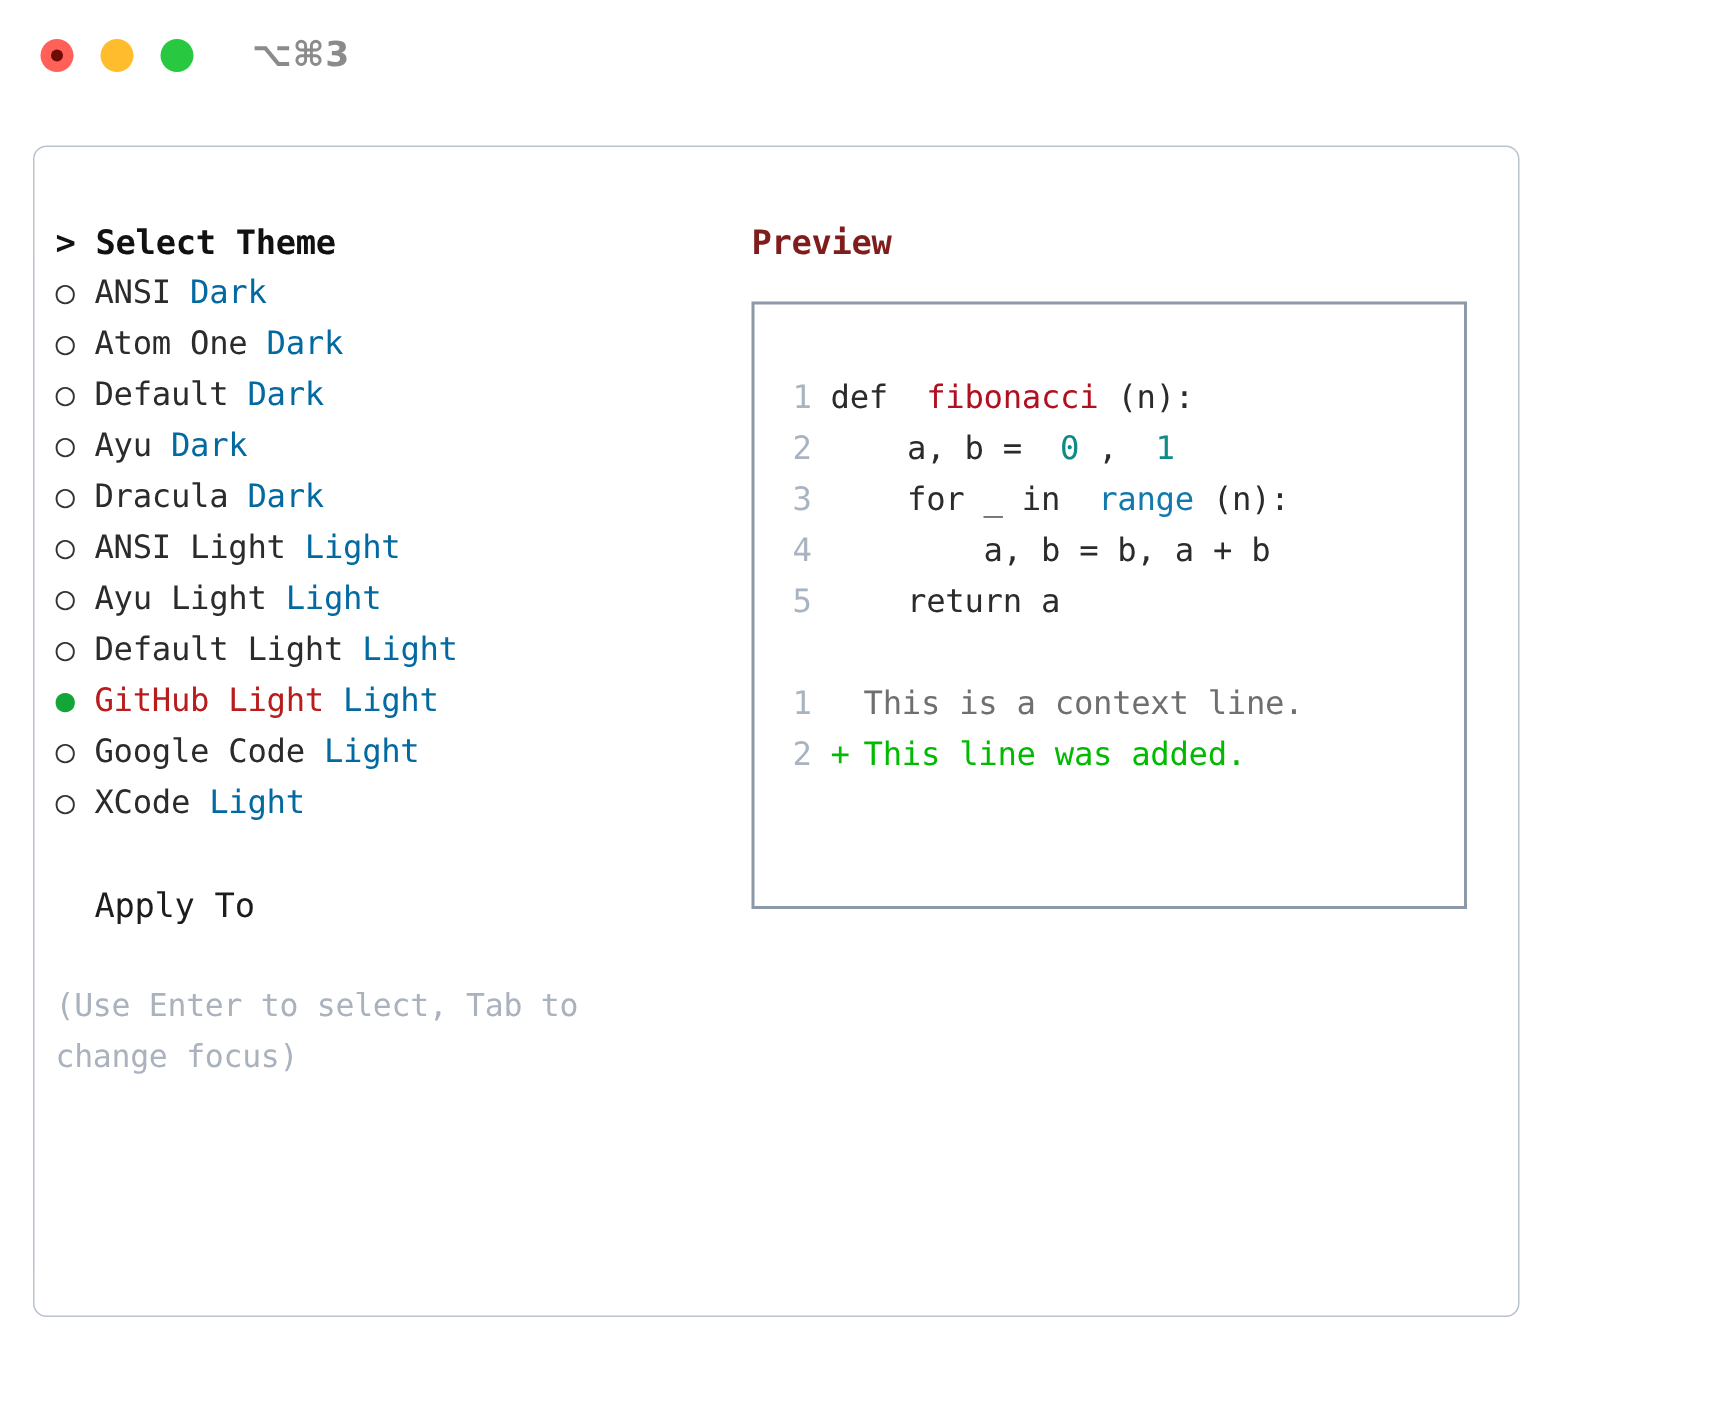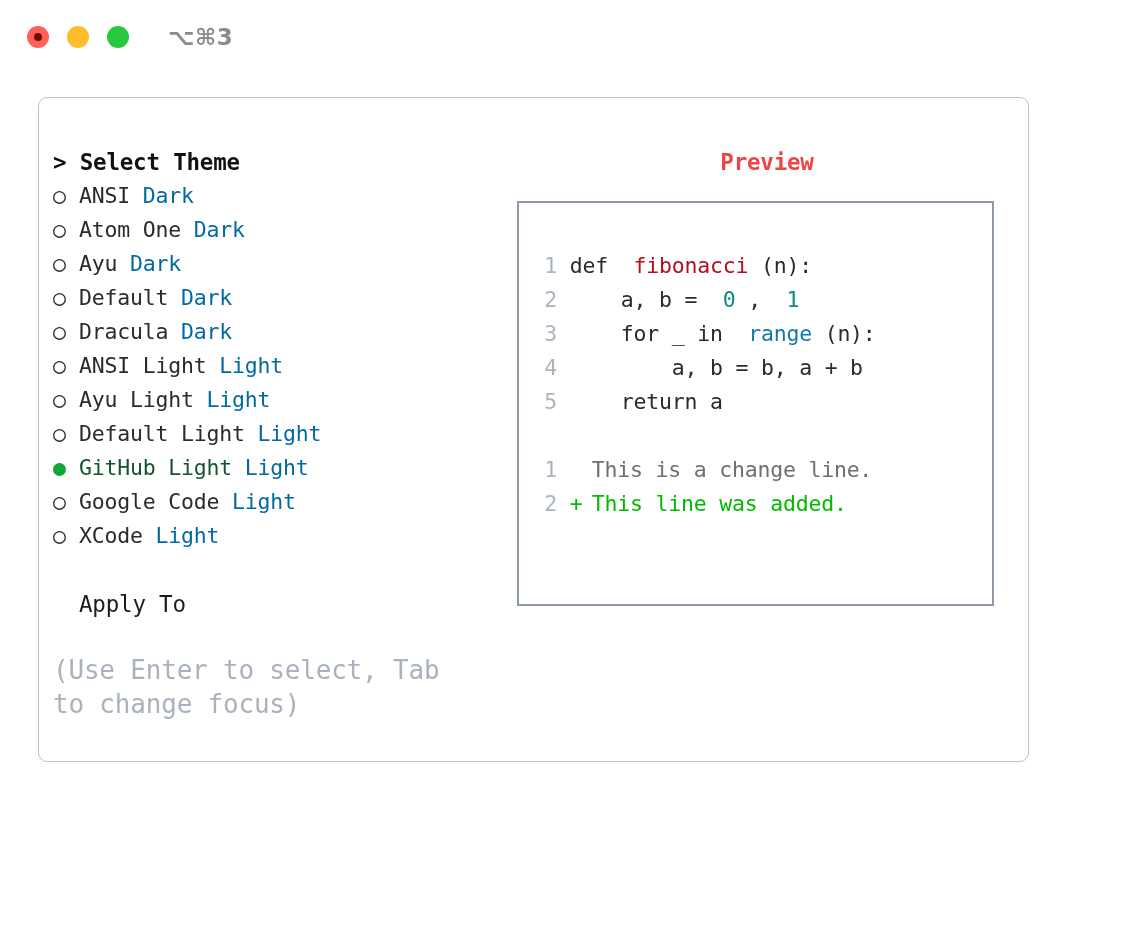--- a/index.html
+++ b/index.html
@@ -74,26 +74,25 @@
     letter-spacing: 0.5px;
     white-space: pre;
   }
 
   
   .panel {
     position: absolute;
     left: 22px;
     top: 97px;
     width: 991px;
-    height: 665px;
+    height: 781px;
     border: 1.5px solid #b9c2cd;
     border-radius: 9px;
     box-sizing: border-box;
     background: #ffffff;
-    margin-left: 16px;
   }
 
   .columns {
     position: absolute;
     left: 0; top: 0;
     width: 100%;
     height: 100%;
   }
 
   
@@ -124,51 +123,50 @@
     white-space: pre;
     letter-spacing: -0.2px;
   }
   .bullet {
     display: inline-block;
     width: 26px;
     color: #333333;
   }
   .bullet.on { color: #13a538; }
   .opt-name { color: #2b2b2b; }
-  .opt-row.selected .opt-name { color: #14532d; }
+  .opt-row.selected .opt-name { color: #b91c1c; }
   .opt-tag {
     color: #0369a1;
   }
 
   .spacer-block { height: 34px; }
 
   .hint {
     margin-top: 32px;
-    font-size: 26px;
+    font-size: 21px;
     line-height: 34px;
     color: #a9b2bd;
     width: 420px;
     letter-spacing: -0.2px;
   }
 
   
   .right-col {
     position: absolute;
     left: 478px;
     top: 47px;
     width: 500px;
   }
 
   .preview-title {
     font-size: 22.5px;
     font-weight: 700;
-    color: #ef4444;
-    line-height: 34px;
-    letter-spacing: -0.2px;
-    text-align: center;
+    color: #7f1d1d;
+    line-height: 34px;
+    letter-spacing: -0.2px;
   }
 
   .preview-box {
     margin-top: 22px;
     width: 477px;
     height: 405px;
     border: 2px solid #8d98a8;
     box-sizing: border-box;
     background: #ffffff;
     position: relative;
@@ -217,22 +215,22 @@
   <div class="panel">
     <div class="columns">
 
       <div class="left-col">
 
         <div class="section-head"><span>&gt;</span><span> </span><span>Select Theme</span></div>
 
         <div id="theme-list">
             <div class="opt-row"><span class="bullet">○</span><span class="opt-name">ANSI</span><span class="opt-tag"> Dark</span></div>
             <div class="opt-row"><span class="bullet">○</span><span class="opt-name">Atom One</span><span class="opt-tag"> Dark</span></div>
+            <div class="opt-row"><span class="bullet">○</span><span class="opt-name">Default</span><span class="opt-tag"> Dark</span></div>
             <div class="opt-row"><span class="bullet">○</span><span class="opt-name">Ayu</span><span class="opt-tag"> Dark</span></div>
-            <div class="opt-row"><span class="bullet">○</span><span class="opt-name">Default</span><span class="opt-tag"> Dark</span></div>
             <div class="opt-row"><span class="bullet">○</span><span class="opt-name">Dracula</span><span class="opt-tag"> Dark</span></div>
             <div class="opt-row"><span class="bullet">○</span><span class="opt-name">ANSI Light</span><span class="opt-tag"> Light</span></div>
             <div class="opt-row"><span class="bullet">○</span><span class="opt-name">Ayu Light</span><span class="opt-tag"> Light</span></div>
             <div class="opt-row"><span class="bullet">○</span><span class="opt-name">Default Light</span><span class="opt-tag"> Light</span></div>
             <div class="opt-row selected"><span class="bullet on">●</span><span class="opt-name">GitHub Light</span><span class="opt-tag"> Light</span></div>
             <div class="opt-row"><span class="bullet">○</span><span class="opt-name">Google Code</span><span class="opt-tag"> Light</span></div>
             <div class="opt-row"><span class="bullet">○</span><span class="opt-name">XCode</span><span class="opt-tag"> Light</span></div>
           </div>
 
         <div class="spacer-block"></div>
@@ -251,21 +249,21 @@
         <div class="preview-box">
           <div class="code">
             <div id="code-lines">
                 <div class="code-line"><span class="lineno">1</span><span class="tok-plain"> def </span><span class="tok-func"> fibonacci</span><span class="tok-plain"> (n):</span></div>
                 <div class="code-line"><span class="lineno">2</span><span class="tok-plain">     a, b = </span><span class="tok-num"> 0</span><span class="tok-plain"> , </span><span class="tok-num"> 1</span></div>
                 <div class="code-line"><span class="lineno">3</span><span class="tok-plain">     for _ in </span><span class="tok-builtin"> range</span><span class="tok-plain"> (n):</span></div>
                 <div class="code-line"><span class="lineno">4</span><span class="tok-plain">         a, b = b, a + b</span></div>
                 <div class="code-line"><span class="lineno">5</span><span class="tok-plain">     return a</span></div>
               </div>
             <div id="diff-lines" class="diff">
-                <div class="code-line"><span class="lineno">1</span><span class="diff-mark diff-ctx">  </span><span class="diff-ctx"> This is a change line.</span></div>
+                <div class="code-line"><span class="lineno">1</span><span class="diff-mark diff-ctx">  </span><span class="diff-ctx"> This is a context line.</span></div>
                 <div class="code-line"><span class="lineno">2</span><span class="diff-mark diff-add"> +</span><span class="diff-add"> This line was added.</span></div>
               </div>
           </div>
         </div>
       </div>
 
     </div>
   </div>
 </div>
 

